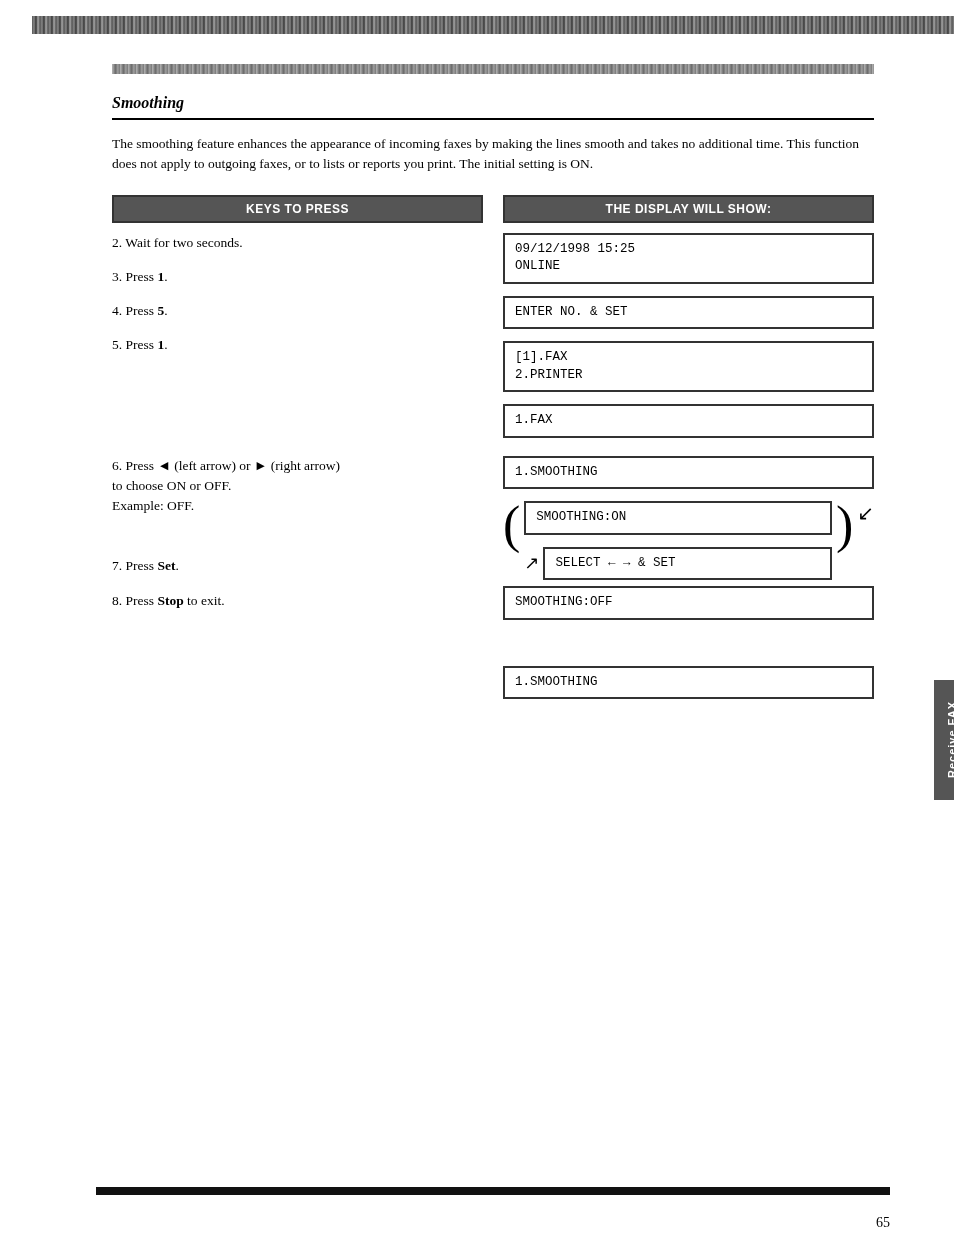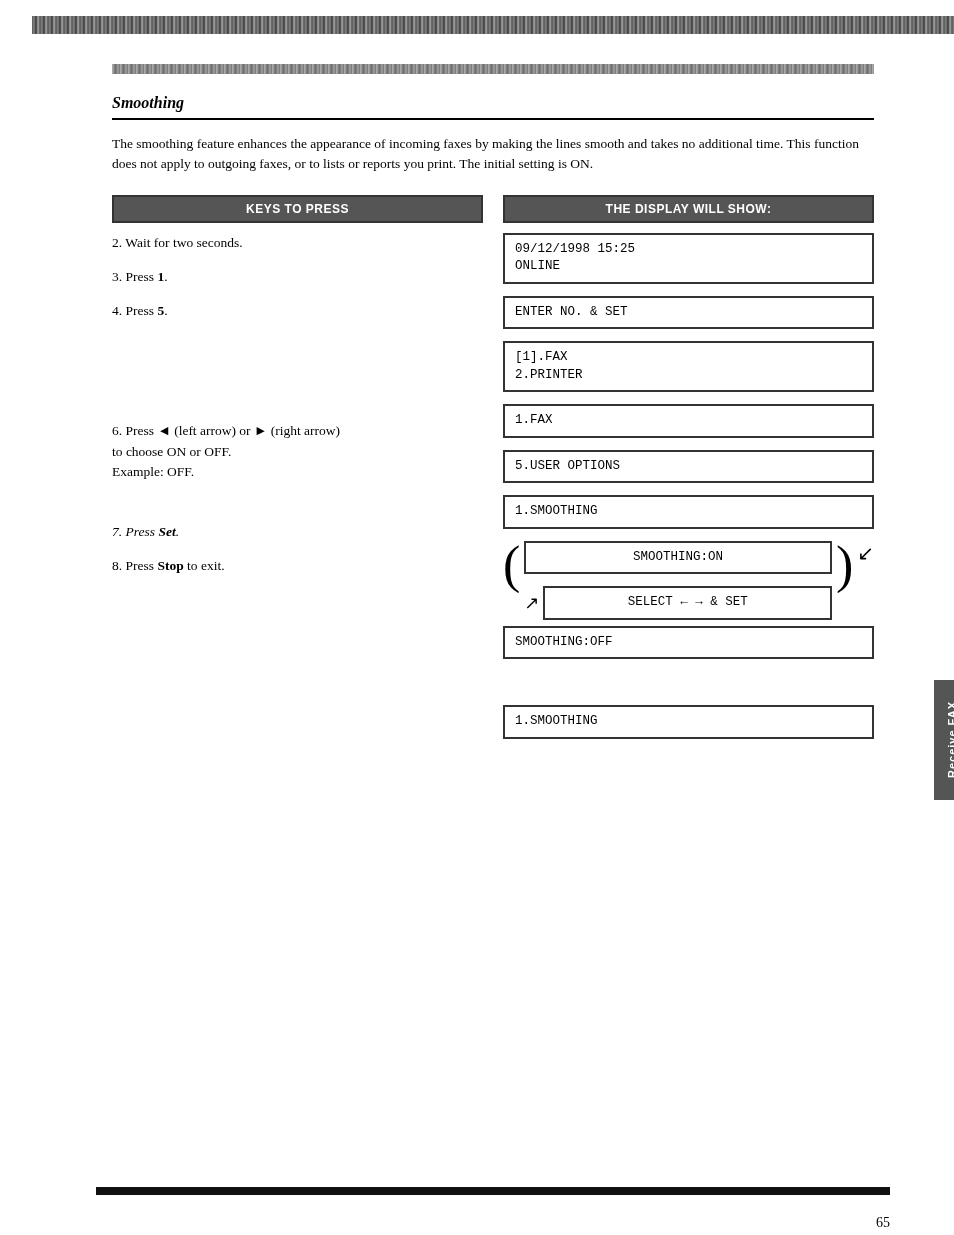--- a/index.html
+++ b/index.html
@@ -140,21 +140,20 @@
     }
 
     .loop-wrapper {
       display: flex;
       align-items: flex-start;
       gap: 4px;
     }
 
     .loop-boxes {
       flex: 1;
-      text-align: center;
     }
 
     
     .bottom-bar {
       position: absolute;
       bottom: 40px;
       left: 0;
       right: 0;
       height: 8px;
       background: #111;
@@ -231,27 +230,31 @@
           <li class="step-item">
             <span class="step-number">3. </span>
             <span class="step-text">Press <strong>1</strong>.</span>
           </li>
 
           <li class="step-item">
             <span class="step-number">4. </span>
             <span class="step-text">Press <strong>5</strong>.</span>
           </li>
 
+          <li class="step-item">
+            <span class="step-number">5. </span>
+            <span class="step-text">Press <strong>1</strong>.</span>
+          </li>
 
           <li class="step-item" style="margin-top: 100px;">
             <span class="step-number">6. </span>
             <span class="step-text">Press <strong>◄</strong> (left arrow) or <strong>►</strong> (right arrow)<br>to choose ON or OFF.<br>Example: OFF.</span>
           </li>
 
-          <li class="step-item" style="margin-top: 40px; font-style: italic;">
+          <li class="step-item" style="margin-top: 40px;">
             <span class="step-number">7. </span>
             <span class="step-text">Press <strong>Set</strong>.</span>
           </li>
 
           <li class="step-item">
             <span class="step-number">8. </span>
             <span class="step-text">Press <strong>Stop</strong> to exit.</span>
           </li>
 
         </ul>
@@ -281,23 +284,20 @@
           </div>
 
           <div class="display-spacer-sm"></div>
 
           <div class="display-box">
             <span>1.FAX</span>
           </div>
 
           <div class="display-spacer-sm"></div>
 
-          <div class="display-box">
-            <span>5.USER OPTIONS</span>
-          </div>
 
           <div class="display-spacer-sm"></div>
 
           <div class="display-box">
             <span>1.SMOOTHING</span>
           </div>
 
           <div class="display-spacer-sm"></div>
 
           <div class="loop-annotation">

